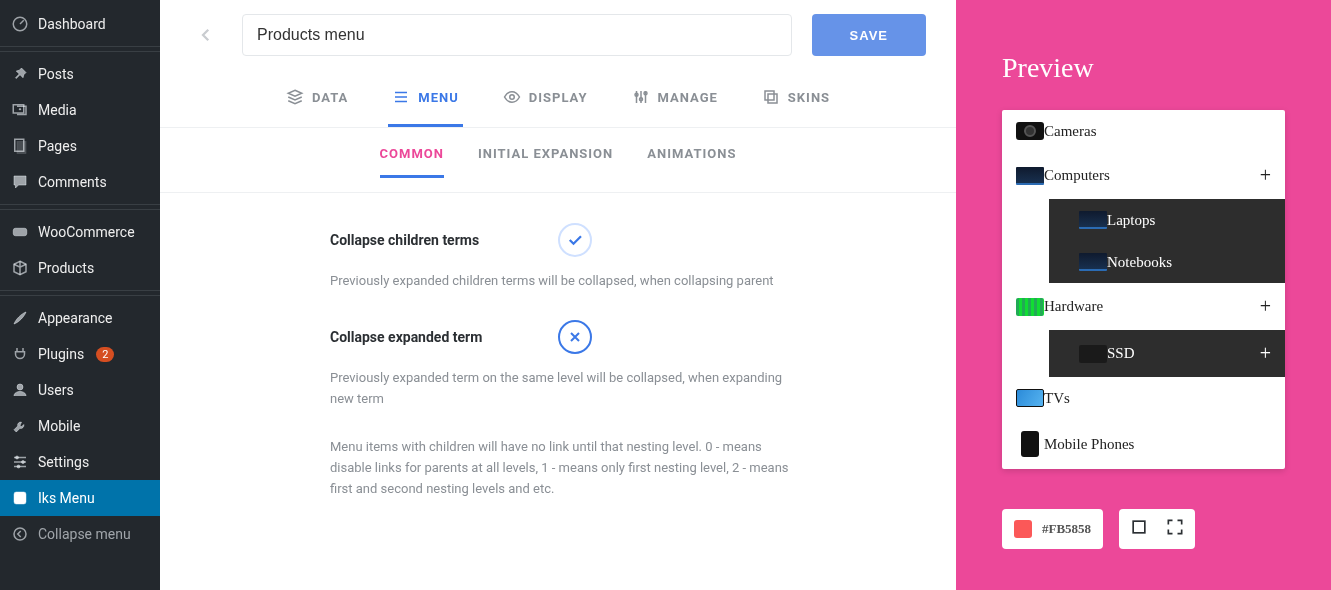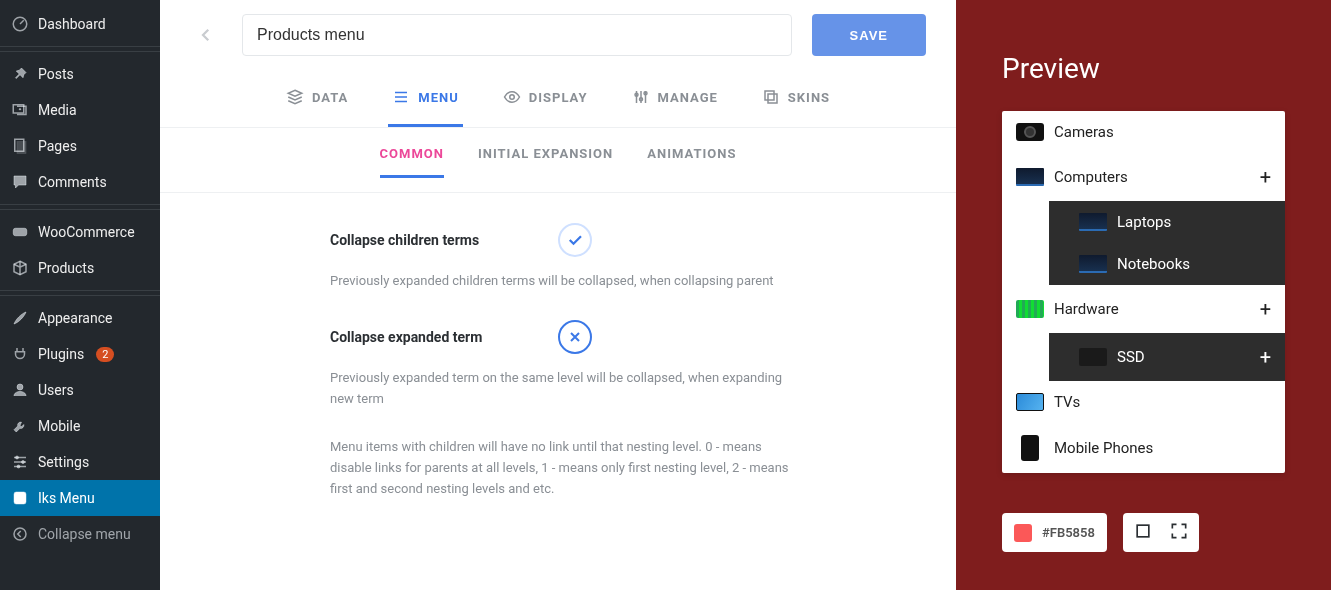--- a/index.html
+++ b/index.html
@@ -37,24 +37,24 @@
   .setting { margin-bottom: 28px; max-width: 620px; }
   .setting .row { display:flex; align-items:center; gap: 38px; }
   .setting-label { font-weight:700; color:#2b2f33; font-size:14px; width: 190px; }
   .check-circle, .x-circle { width:34px; height:34px; border-radius:50%; display:flex; align-items:center; justify-content:center; border:2px solid; cursor:pointer; }
   .check-circle { border-color:#cfe0ff; color:#3b78e7; }
   .x-circle { border-color:#3b78e7; color:#3b78e7; }
   .help-text { color:#8a8f95; font-size:13px; margin-top: 14px; line-height:1.6; max-width: 460px; }
   .num-input { width: 100px; height:42px; border:1px solid #e4e7ea; border-radius:4px; padding:0 12px; font-size:14px; color:#8a8f95; }
 
   
-  .preview { width: 375px; background: #7f1d1d; padding: 28px 46px 16px; display:flex; flex-direction:column; }
+  .preview { width: 375px; background: #ec4899; padding: 28px 46px 16px; display:flex; flex-direction:column;font-family:Liberation Serif, serif; }
   .preview-title { color:#fff; font-size:28px; font-weight:400; margin: 24px 0 26px; }
   .menu-box { background:#fff; border-radius:2px; overflow:hidden; box-shadow: 0 2px 6px rgba(0,0,0,.15); }
-  .menu-item { display:flex; align-items:center; gap:10px; padding:12px 14px; font-size:15px; color:#222; cursor:pointer; position:relative; }
+  .menu-item { display:flex; align-items:center; gap:0; padding:12px 14px; font-size:15px; color:#222; cursor:pointer; position:relative; }
   .menu-item.dark { background:#2d2d2d; color:#fff;margin-left:47px; }
   .menu-item.child { padding-left: 30px; }
   .menu-item .thumb { width:28px; height:18px; background:#ccc; border-radius:2px; flex:0 0 28px; display:flex; align-items:center; justify-content:center; }
   .menu-item .plus { margin-left:auto; font-size:20px; font-weight:400; }
   .thumb.cam { background:#111; border-radius:3px; position:relative; }
   .thumb.cam::before { content:""; position:absolute; width:8px; height:8px; border-radius:50%; background:#333; border:2px solid #555; left:50%; top:50%; transform:translate(-50%,-50%);}
   .thumb.lap { background: linear-gradient(#0f1a2e,#18304f); border-radius:1px; border-bottom:2px solid #2b6bb3;}
   .thumb.hw { background: repeating-linear-gradient(90deg,#2a5,#2a5 3px,#1d3 3px,#1d3 6px); }
   .thumb.ssd { background:#1a1a1a; }
   .thumb.tv { background: linear-gradient(120deg,#2b8bd9,#56b3f0); border:1px solid #111;}

